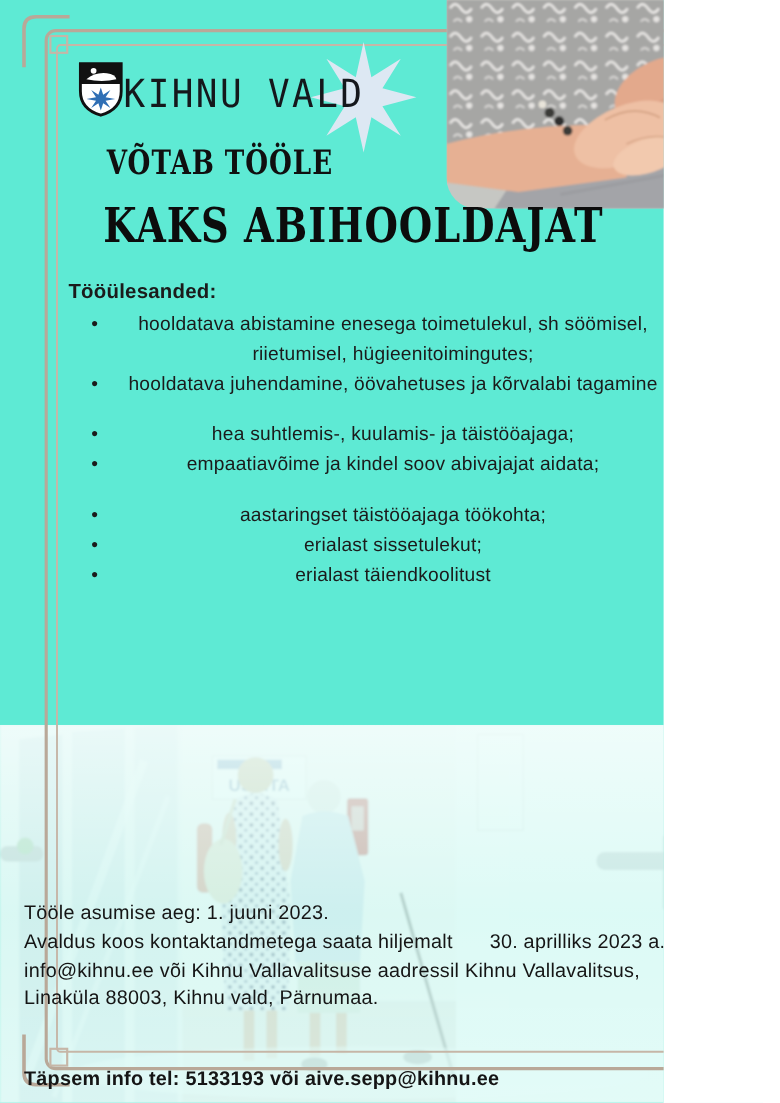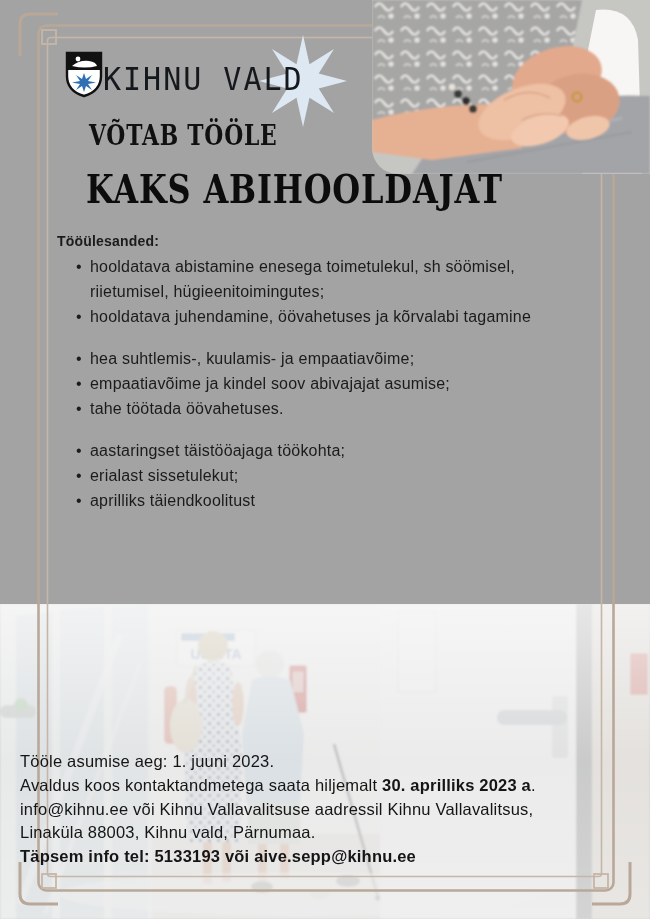--- a/index.html
+++ b/index.html
@@ -1,16 +1,16 @@
 <!DOCTYPE html>
 <html><head>
 <meta charset="utf-8">
 <style>
   html,body{margin:0;padding:0;background:#ffffff;}
-  .page{position:relative;width:650px;height:919px;background:#a3a3a3;overflow:hidden;
+  .page{position:relative;width:553px;height:919px;background:#5eead4;overflow:hidden;
         font-family:"Liberation Sans",sans-serif;color:#1b1b1b;}
 
   
   .frame{position:absolute;left:0;top:0;z-index:2;}
 
   
   .photo-top{position:absolute;left:372px;top:0;width:278px;height:174px;z-index:3;
              border-bottom-left-radius:26px;overflow:hidden;}
   .photo-bottom{position:absolute;left:0;top:604px;width:650px;height:315px;z-index:1;overflow:hidden;}
 
@@ -25,30 +25,30 @@
   .subtitle{position:absolute;left:89px;top:119px;z-index:4;
             font-family:"DejaVu Serif",serif;font-weight:700;font-size:28px;letter-spacing:1px;
             color:#101010;transform:scaleX(.78);transform-origin:left top;white-space:nowrap;}
   .title{position:absolute;left:86px;top:165px;z-index:4;
          font-family:"DejaVu Serif",serif;font-weight:700;font-size:40px;letter-spacing:1px;
          color:#0c0c0c;transform:scaleX(.8);transform-origin:left top;white-space:nowrap;}
 
   
   .sections{position:absolute;left:57px;top:233px;width:508px;z-index:4;}
   .section{margin-bottom:17px;}
-  .section-title{font-weight:700;font-size:14px;letter-spacing:.2px;margin-bottom:5px;}
+  .section-title{font-weight:700;font-size:17px;letter-spacing:.2px;margin-bottom:5px;}
   .section ul{margin:0;padding:0;list-style:none;}
-  .section li{position:relative;padding-left:33px;font-size:16px;line-height:25px;letter-spacing:.2px;}
+  .section li{position:relative;padding-left:33px;font-size:16px;line-height:25px;letter-spacing:.2px;text-align:center;}
   .section li::before{content:"\2022";position:absolute;left:19px;top:0;}
 
   
   .footer{position:absolute;left:20px;top:750px;width:610px;z-index:5;text-align:left;
           font-size:16.5px;line-height:23.8px;letter-spacing:.2px;color:#151515;}
-  .footer .bold{font-weight:700;}
-  .footer .line5{font-weight:700;}
+  .footer .bold{font-weight:400;margin-left:26px;}
+  .footer .line5{font-weight:700;margin-top:43px;}
 </style>
 </head>
 <body>
 
 <div class="page">
 
   <div class="photo-bottom">
     <svg width="650" height="315" viewBox="0 0 650 315" xmlns="http://www.w3.org/2000/svg">
       <defs>
         <filter id="soft">
@@ -218,31 +218,30 @@
     <section class="section">
       <div class="section-title">Tööülesanded:</div>
       <ul>
         <li>hooldatava abistamine enesega toimetulekul, sh söömisel, riietumisel, hügieenitoimingutes;</li>
         <li>hooldatava juhendamine, öövahetuses ja kõrvalabi tagamine</li>
       </ul>
     </section>
 
     <section class="section">
       <ul>
-        <li>hea suhtlemis-, kuulamis- ja empaatiavõime;</li>
-        <li>empaatiavõime ja kindel soov abivajajat asumise;</li>
-        <li>tahe töötada öövahetuses.</li>
+        <li>hea suhtlemis-, kuulamis- ja täistööajaga;</li>
+        <li>empaatiavõime ja kindel soov abivajajat aidata;</li>
       </ul>
     </section>
 
     <section class="section">
       <ul>
         <li>aastaringset täistööajaga töökohta;</li>
         <li>erialast sissetulekut;</li>
-        <li>aprilliks täiendkoolitust</li>
+        <li>erialast täiendkoolitust</li>
       </ul>
     </section>
   </main>
 
   <footer class="footer">
     <div>Tööle asumise aeg: 1. juuni 2023.</div>
     <div><span>Avaldus koos kontaktandmetega saata hiljemalt </span><span class="bold">30. aprilliks 2023 a</span><span>.</span></div>
     <div>info@kihnu.ee või Kihnu Vallavalitsuse aadressil Kihnu Vallavalitsus,</div>
     <div>Linaküla 88003, Kihnu vald, Pärnumaa.</div>
     <div class="line5">Täpsem info tel: 5133193 või aive.sepp@kihnu.ee</div>

